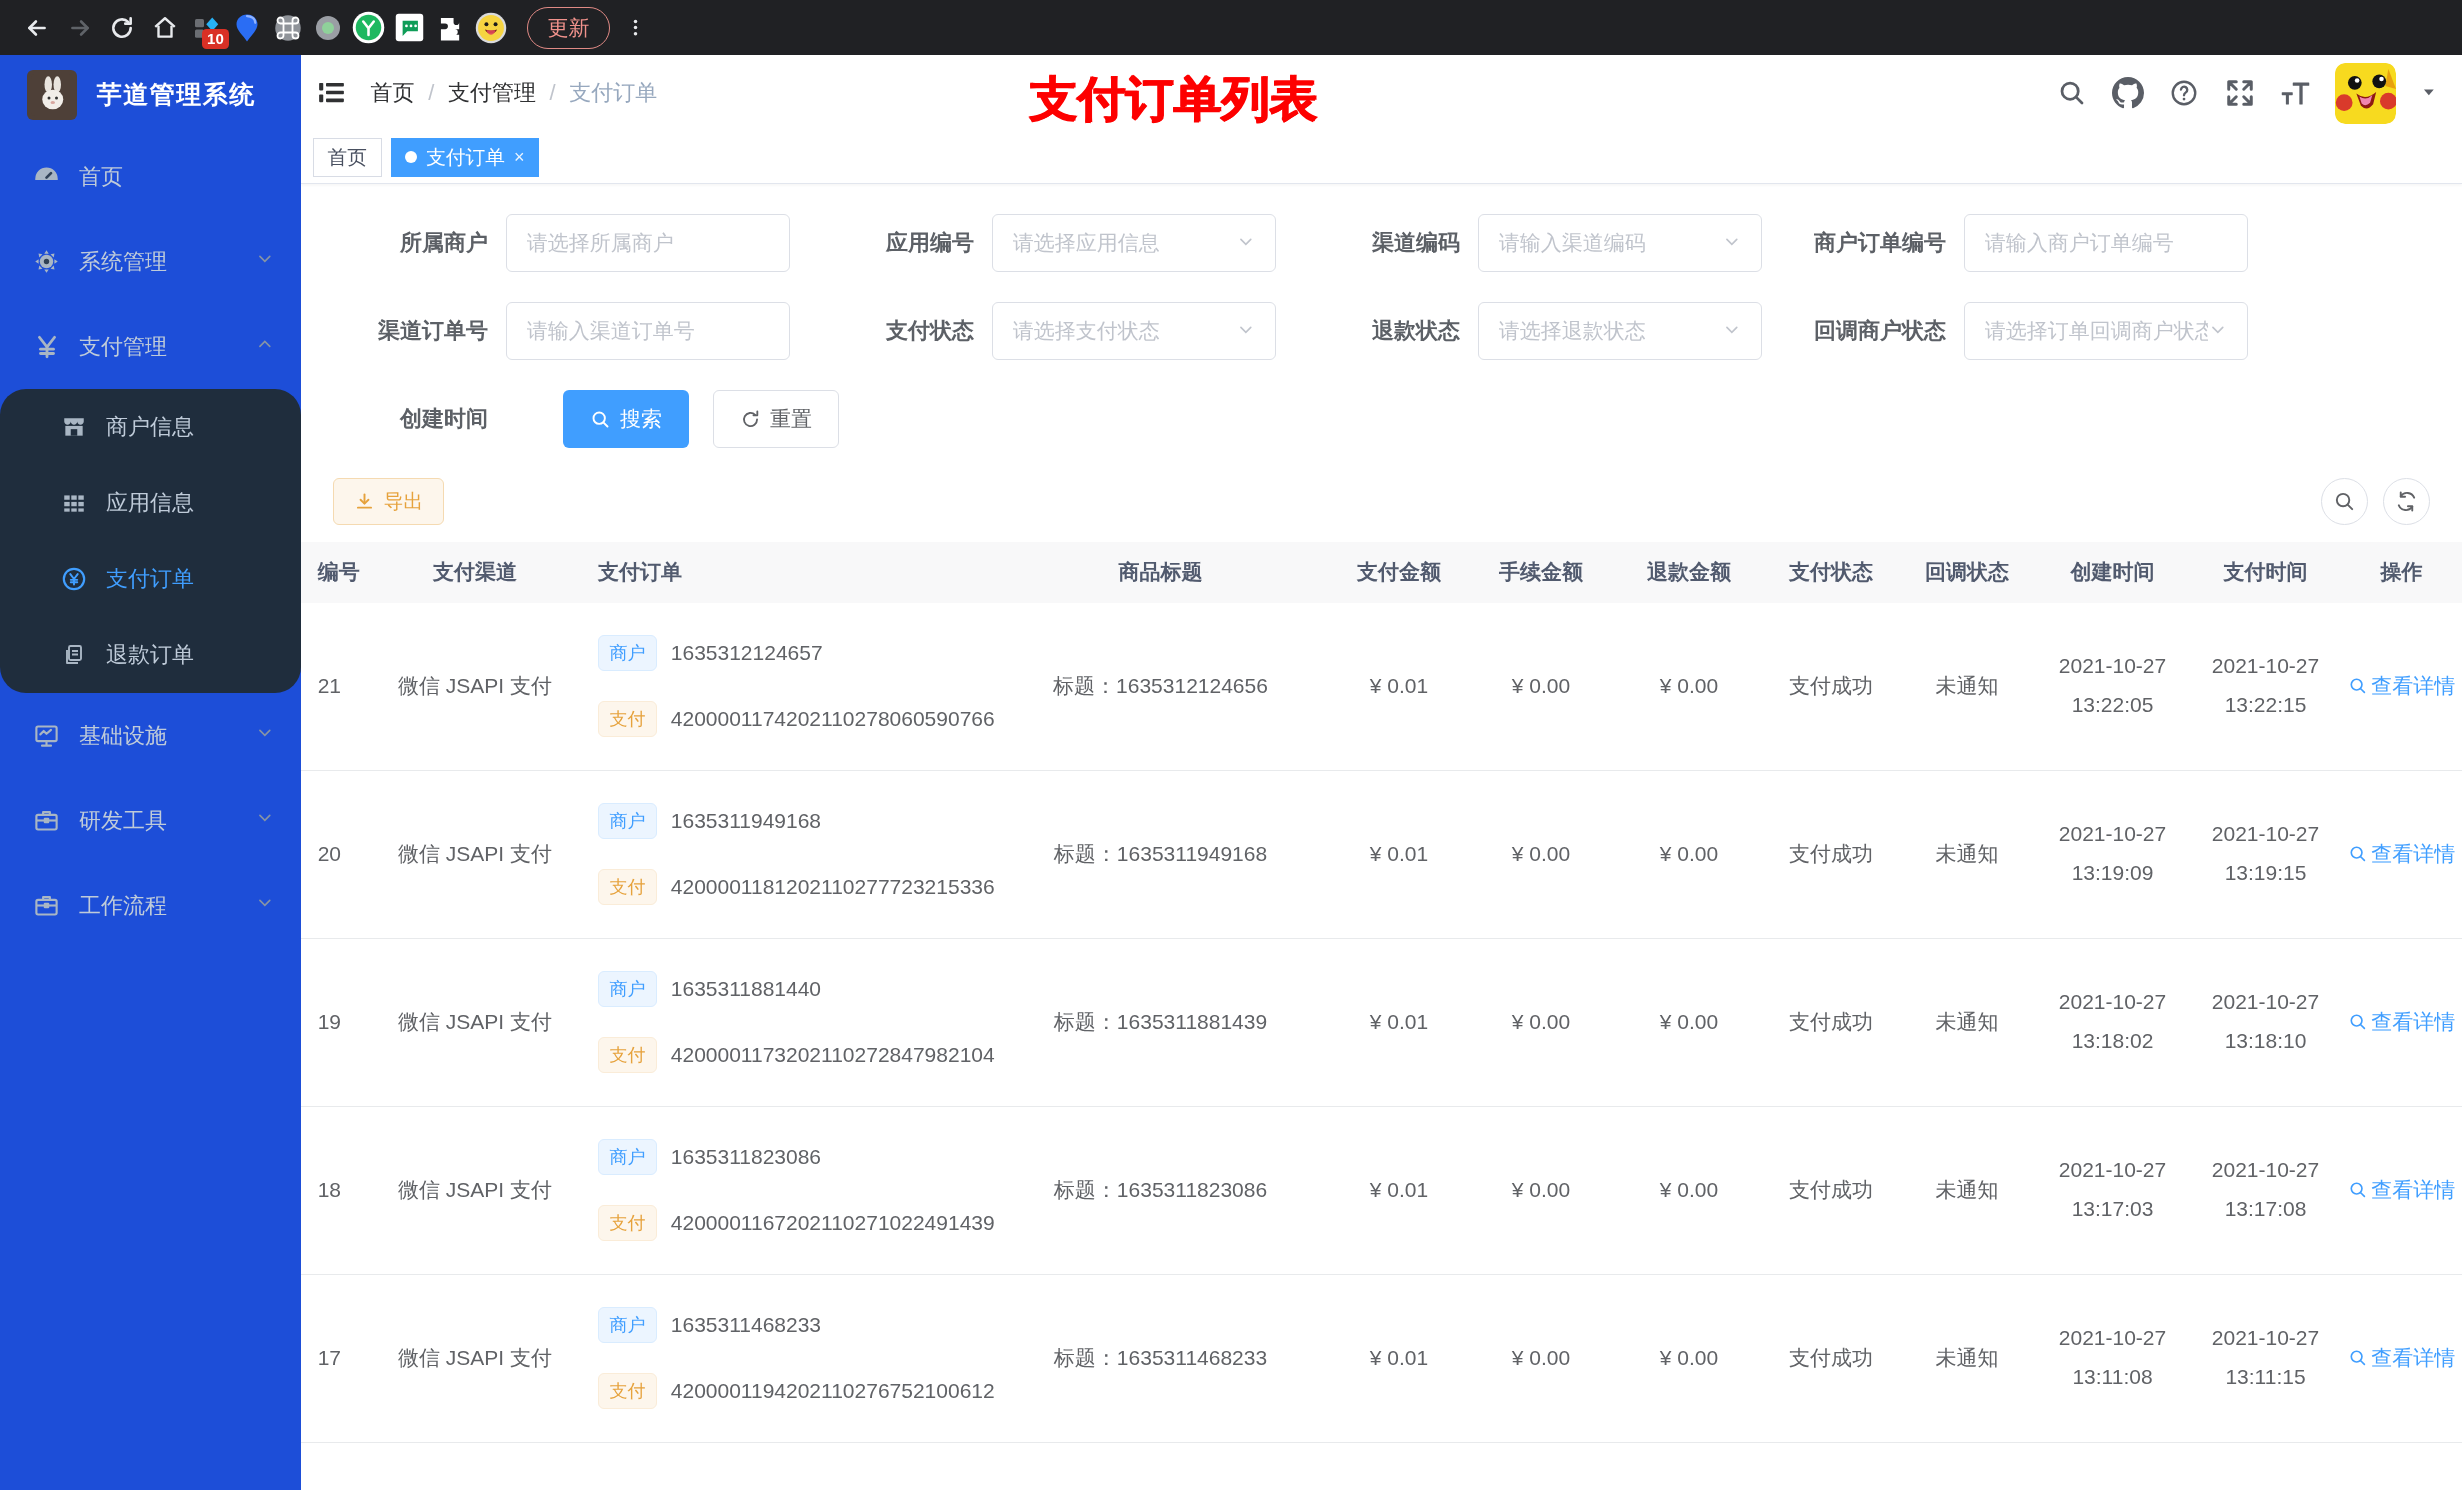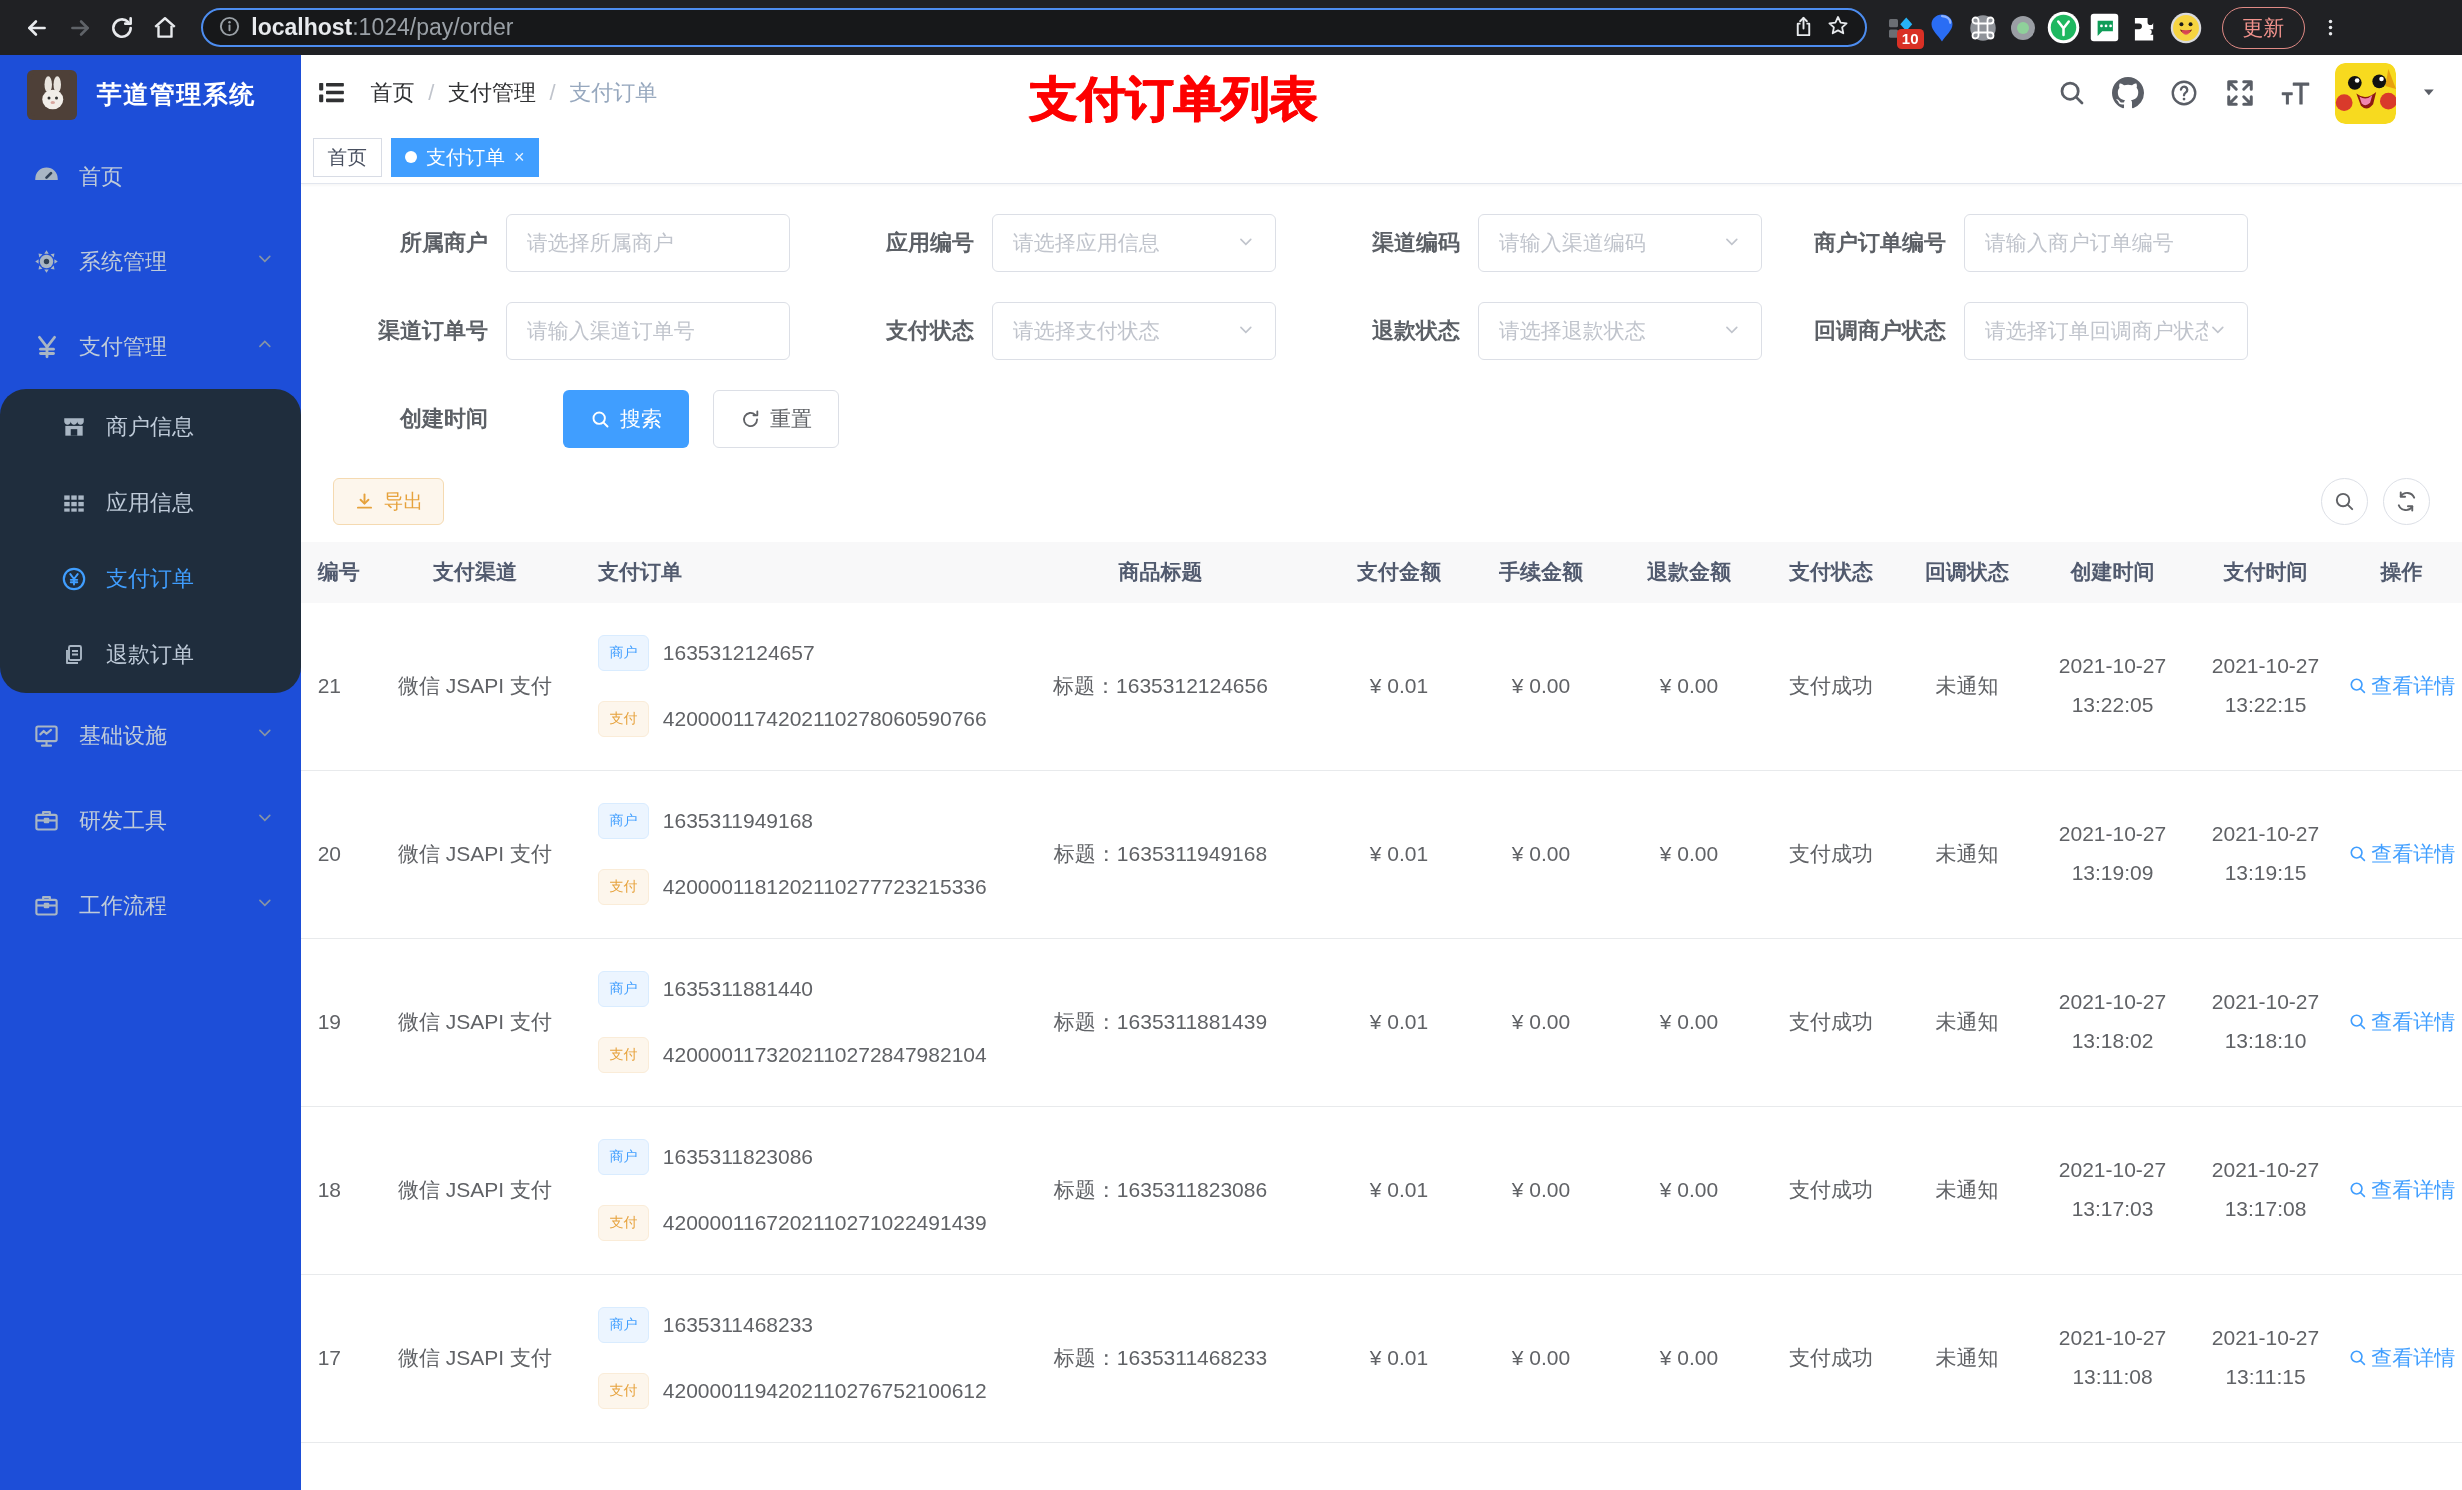--- a/index.html
+++ b/index.html
@@ -91,21 +91,21 @@
   .table { width:100%; font-size:21px; color:#606266; }
   .tr { display:grid; grid-template-columns:72px 204px 413px 341px 136px 148px 148px 136px 136px 155px 151px 121px;
     align-items:center; }
   .thead { background:#f8f8f9; color:#515a6e; font-weight:700; height:61px; }
   .tbody .tr { height:168px; border-bottom:0.8px solid #e8eaec; }
   .td, .th { text-align:center; }
   .th-id, .td-id { text-align:left; padding-left:16.7px; }
   .th-order, .td-order { text-align:left; padding-left:21px; }
   .order-lines { display:flex; flex-direction:column; gap:30px; }
   .order-line { display:flex; align-items:center; gap:13.6px; }
-  .mini-tag { font-size:14px; height:36px; display:inline-flex; align-items:center; padding:0 10.6px; border-radius:6px; flex:none; }
+  .mini-tag { font-size:18px; height:36px; display:inline-flex; align-items:center; padding:0 10.6px; border-radius:6px; flex:none; }
   .mt-blue { background:#ecf5ff; border:0.8px solid #d9ecff; color:#409eff; }
   .mt-yellow { background:#fdf6ec; border:0.8px solid #faecd8; color:#e6a23c; }
   .dcell { line-height:1.85; }
   .view-link { color:#409eff; display:inline-flex; align-items:center; gap:4px; cursor:pointer; white-space:nowrap; }
 </style>
 </head>
 <body>
 
 <div class="browser">
   <div class="bicon">
@@ -124,42 +124,20 @@
     <svg width="26" height="26" viewBox="0 0 24 24" fill="none" stroke="#e8eaed" stroke-width="2.4" stroke-linecap="round">
         <path d="M20 12a8 8 0 1 1-2.4-5.7"></path>
         <path d="M20 3v5h-5" stroke-linejoin="round"></path>
       </svg>
   </div>
   <div class="bicon">
     <svg width="26" height="26" viewBox="0 0 24 24" fill="none" stroke="#e8eaed" stroke-width="2.2" stroke-linejoin="round">
         <path d="M3 11L12 3l9 8"></path>
         <path d="M6 10v10h12V10"></path>
       </svg>
-  </div>
-  <div class="urlbar">
-    <span>
-      <svg width="23" height="23" viewBox="0 0 24 24" fill="none" stroke="#9aa0a6" stroke-width="2">
-          <circle cx="12" cy="12" r="9"></circle>
-          <path d="M12 11v5" stroke-linecap="round"></path>
-          <circle cx="12" cy="7.6" r="1.3" fill="#9aa0a6" stroke="none"></circle>
-        </svg>
-    </span>
-    <span class="url-text"><b>localhost</b><span>:1024/pay/order</span></span>
-    <span>
-      <svg width="23" height="23" viewBox="0 0 24 24" fill="none" stroke="#e8eaed" stroke-width="2" stroke-linecap="round" stroke-linejoin="round">
-          <path d="M8 9H6v12h12V9h-2"></path>
-          <path d="M12 14V3"></path>
-          <path d="M8.5 6.5L12 3l3.5 3.5"></path>
-        </svg>
-    </span>
-    <span>
-      <svg width="24" height="24" viewBox="0 0 24 24" fill="none" stroke="#e8eaed" stroke-width="1.8" stroke-linejoin="round">
-          <path d="M12 3l2.6 5.6 6 .7-4.5 4.1 1.2 5.9L12 16.4 6.7 19.3l1.2-5.9L3.4 9.3l6-.7z"></path>
-        </svg>
-    </span>
   </div>
   <div class="ext">
     <svg width="30" height="30" viewBox="0 0 40 40">
         <rect x="4" y="8" width="12" height="11" rx="2" fill="#6b6e73"></rect>
         <rect x="4" y="22" width="12" height="11" rx="2" fill="#6b6e73"></rect>
         <path d="M27 6l8 9-8 9-8-9z" fill="#27b2f6"></path>
       </svg>
     <span class="ext-badge">10</span>
   </div>
   <div class="ext">

